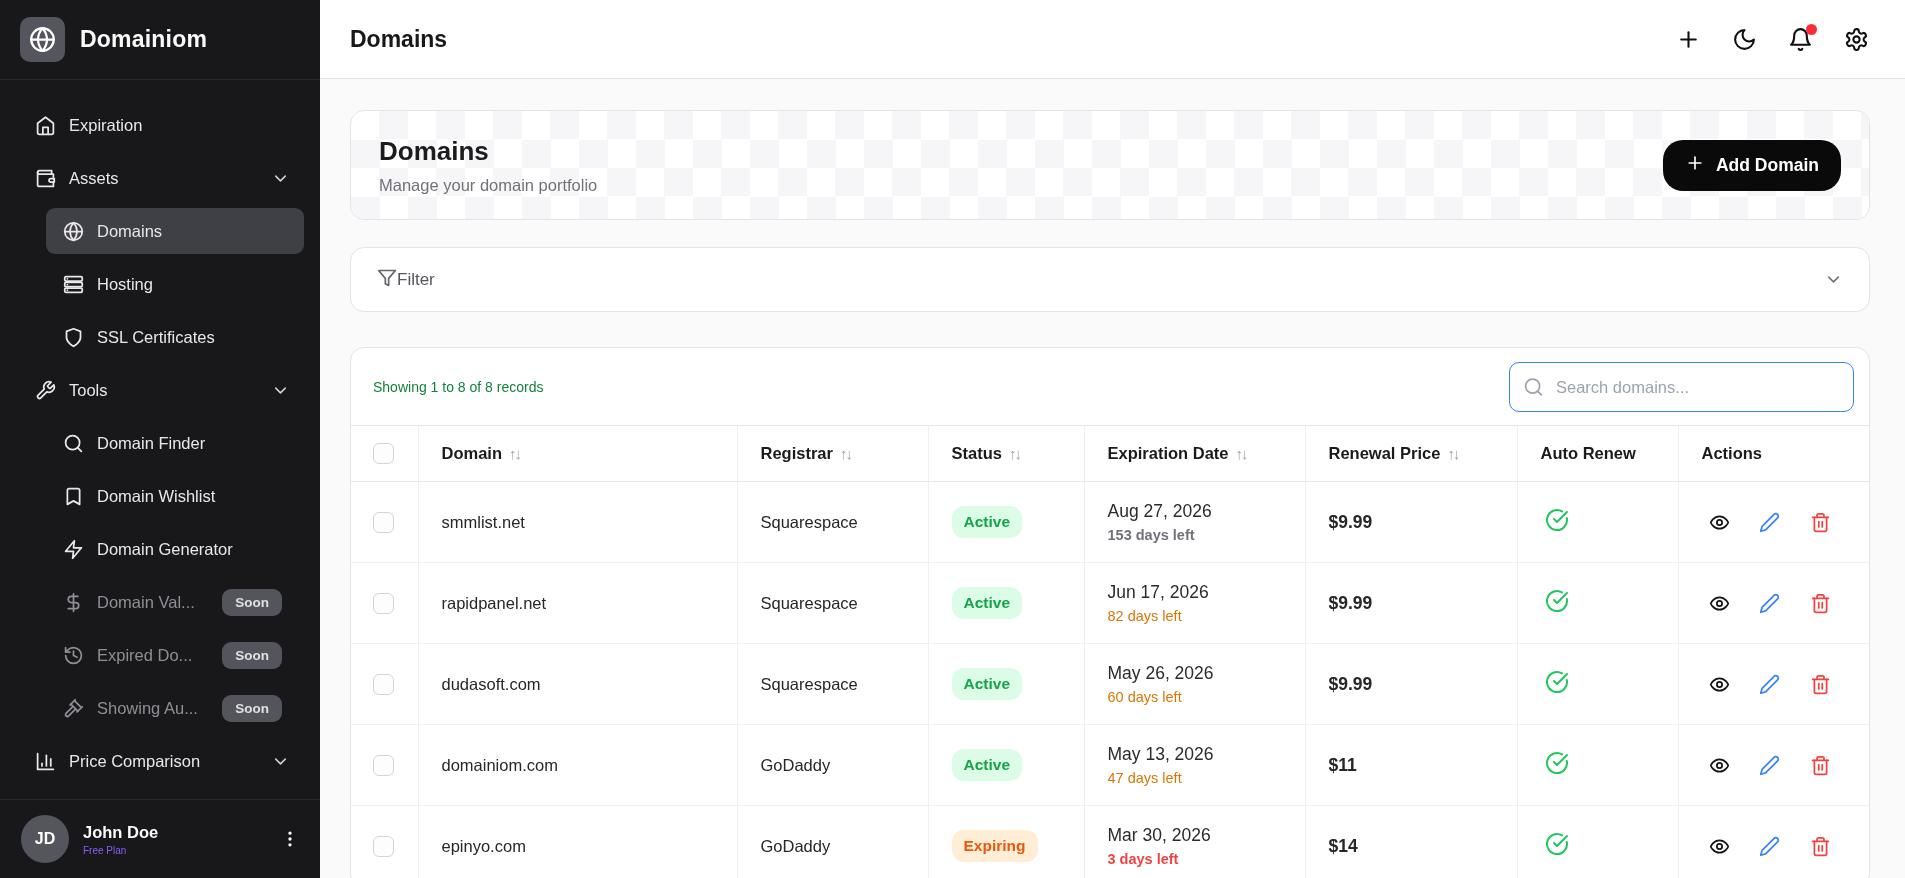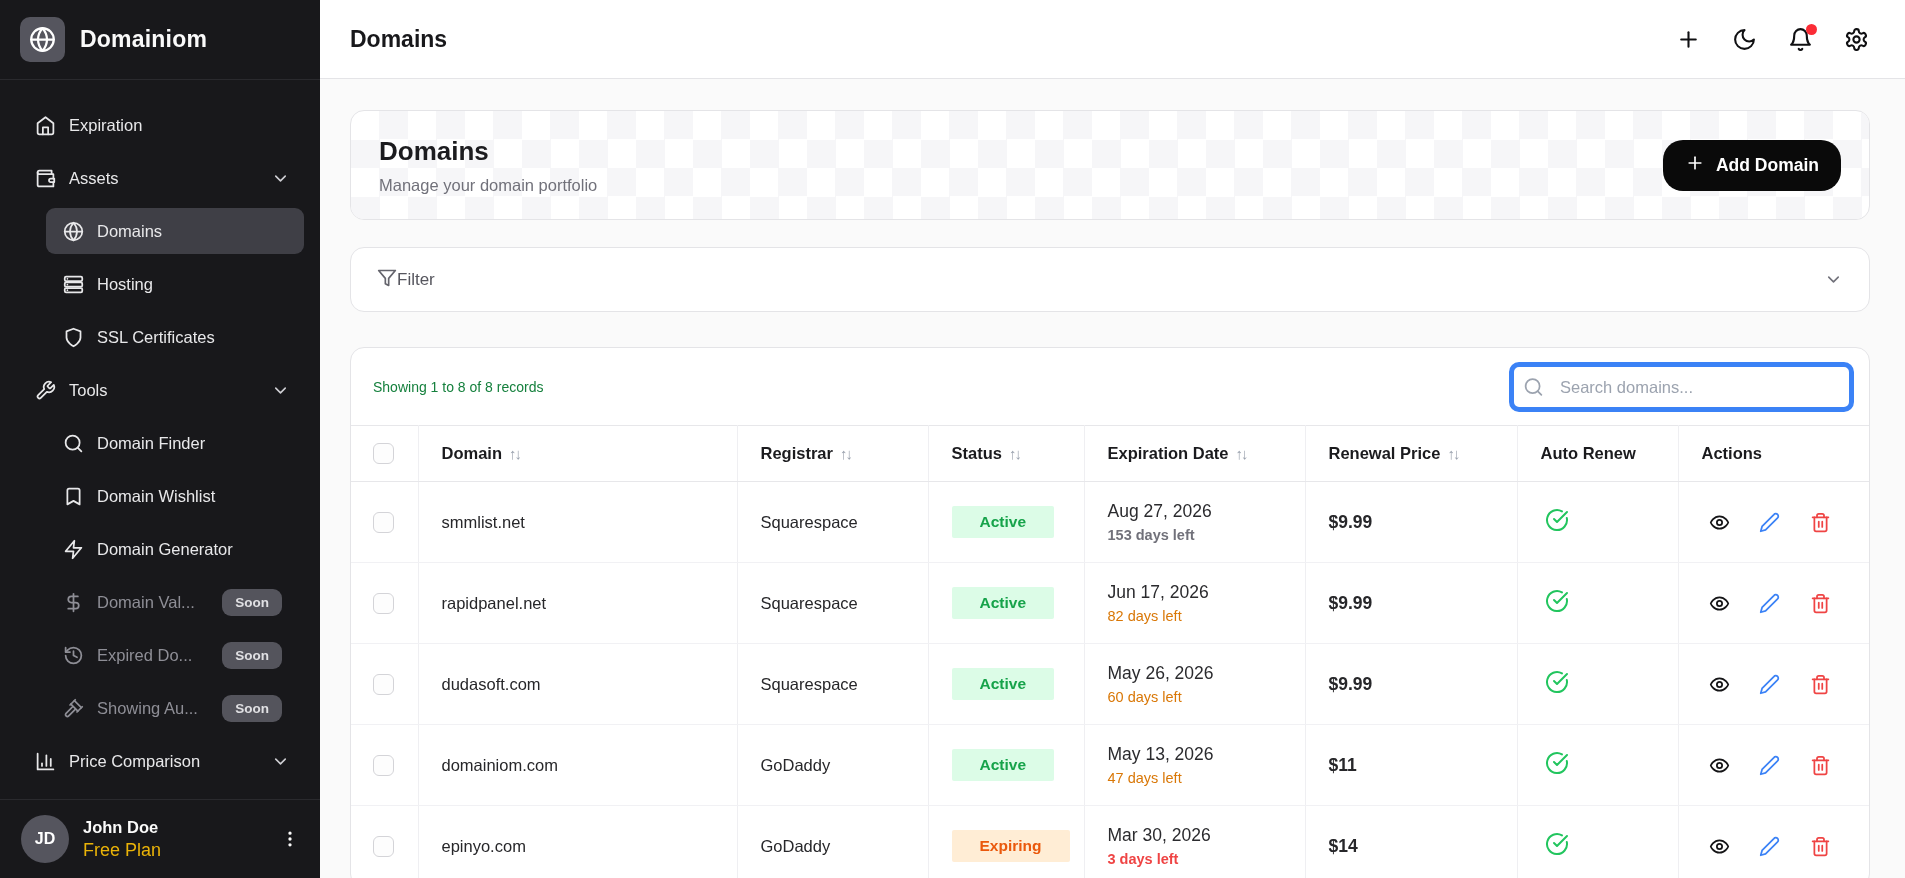--- a/index.html
+++ b/index.html
@@ -21,21 +21,21 @@
   .nav-item .icon svg { width:21px; height:21px; }
   .nav-item.child { margin-left:30px; padding-left:17px; }
   .nav-item.active { background:var(--active-item-bg,#3f3f46); }
   .nav-item.disabled { color:#8e8e96; cursor:default; }
   .chev { margin-left:auto; color:#cfcfd4; display:flex; }
   .chev svg { width:19px; height:19px; }
   .soon-badge { margin-left:auto; margin-right:8px; background:#54545c; color:#e0e0e3; font-size:13.5px; font-weight:700; padding:6px 13px; border-radius:9px; }
   .user-row { border-top:1px solid #2a2a2e; display:flex; align-items:center; gap:14px; padding:15px 20px 15px 21px; }
   .avatar { width:48px; height:48px; min-width:48px; border-radius:50%; background:#55555e; display:flex; align-items:center; justify-content:center; font-weight:700; font-size:16px; color:#fff; }
   .user-name { font-size:16.5px; font-weight:700; }
-  .user-plan { font-size:18px; color:#eab308; margin-top:3px; }
+  .user-plan { font-size:10px; color:#8b5cf6; margin-top:3px; }
   .kebab { margin-left:auto; background:none; border:none; color:#fafafa; cursor:pointer; display:flex; }
   .kebab svg { width:20px; height:20px; }
   
   .main { flex:1; display:flex; flex-direction:column; height:100%; }
   .topbar { height:79px; min-height:79px; background:#fff; border-bottom:1px solid #e4e4e7; display:flex; align-items:center; padding:0 36px 0 30px; }
   .topbar-title { font-size:23px; font-weight:700; }
   .topbar-actions { margin-left:auto; display:flex; align-items:center; gap:31px; }
   .icon-btn { background:none; border:none; padding:0; cursor:pointer; color:#101012; position:relative; display:flex; }
   .icon-btn svg { width:25px; height:25px; }
   .dot { position:absolute; top:-3px; right:-4px; width:11px; height:11px; border-radius:50%; background:var(--notification-dot,#fb2c36); }
@@ -51,34 +51,34 @@
   
   .filter-bar { margin-top:27px; background:#fff; border:1px solid #e4e4e7; border-radius:14px; height:65px; display:flex; align-items:center; padding:0 26px; color:#64646c; cursor:pointer; }
   .filter-bar .icon svg { width:20px; height:20px; }
   .filter-label { font-size:17px; margin-left:0; color:#56565e;text-align:right; }
   .filter-bar .chev { color:#71717a; }
   
   .table-card { margin-top:35px; background:#fff; border:1px solid #e4e4e7; border-radius:14px; overflow:hidden; }
   .table-top { display:flex; align-items:center; padding:14px 15px 13px 22px; }
   .summary { font-size:14px; color:#15803d; }
   .search-wrap { margin-left:auto; position:relative; }
-  .search-input { width:345px; height:50px; border:5px solid #3b82f6; border-radius:10px; padding:0 14px 0 46px; font-size:16.5px; font-family:inherit; color:#18181b; background:#fff; outline:none; }
+  .search-input { width:345px; height:50px; border:1px solid #3b82f6; border-radius:10px; padding:0 14px 0 46px; font-size:16.5px; font-family:inherit; color:#18181b; background:#fff; outline:none; }
   .search-input::placeholder { color:#9ca3af; }
   .search-icon { position:absolute; left:14px; top:50%; transform:translateY(-50%); color:#9ca3af; display:flex; }
   .search-icon svg { width:21px; height:21px; }
   table { width:100%; border-collapse:collapse; table-layout:fixed; }
   thead th { border-top:1px solid #e7e7ea; border-bottom:1px solid #e7e7ea; height:56px; text-align:left; font-size:16.5px; font-weight:700; color:#1b1b1e; padding-left:23px; white-space:nowrap; }
   th:not(:last-child), td:not(:last-child) { border-right:1px solid #efeff2; }
   tbody td { height:81px; border-bottom:1px solid #f1f1f4; padding-left:23px; font-size:16.5px; color:#27272a; vertical-align:middle; }
   .col-check { width:67px; } .col-domain { width:319px; } .col-registrar { width:191px; }
   .col-status { width:156px; } .col-exp { width:221px; } .col-price { width:212px; } .col-renew { width:161px; }
   th.cb-cell, td.cb-cell { padding-left:22px; }
   .checkbox { width:21px; height:21px; border:1.5px solid #d4d4d8; border-radius:6px; background:#fdfdfd; display:inline-block; cursor:pointer; vertical-align:middle; }
   .sort { color:#9ca3af; font-size:15px; margin-left:7px; letter-spacing:-2px; font-weight:400; }
-  .badge { display:inline-block; padding:7px 28px; border-radius:2px; font-size:15.5px; font-weight:700; }
+  .badge { display:inline-block; padding:7px 12px; border-radius:12px; font-size:15.5px; font-weight:700; }
   .badge.active { background:var(--status-active-bg,#dcfce7); color:var(--status-active-text,#16a34a); }
   .badge.expiring { background:var(--status-expiring-bg,#ffedd5); color:var(--status-expiring-text,#ea580c); }
   .exp-date { font-size:17.5px; font-weight:500; color:#2b2b2e; }
   .days { font-size:14.5px; margin-top:5px; }
   .days.muted { color:#71717a;font-weight:bold; }
   .days.warn { color:var(--days-warn,#d97706); }
   .days.danger { color:var(--days-danger,#ef4444); font-weight:700; }
   .price { font-weight:700; font-size:17.5px; }
   td.renew-cell { padding-left:27px; }
   .renew-icon { color:var(--auto-renew-green,#22c55e); display:inline-flex; }

